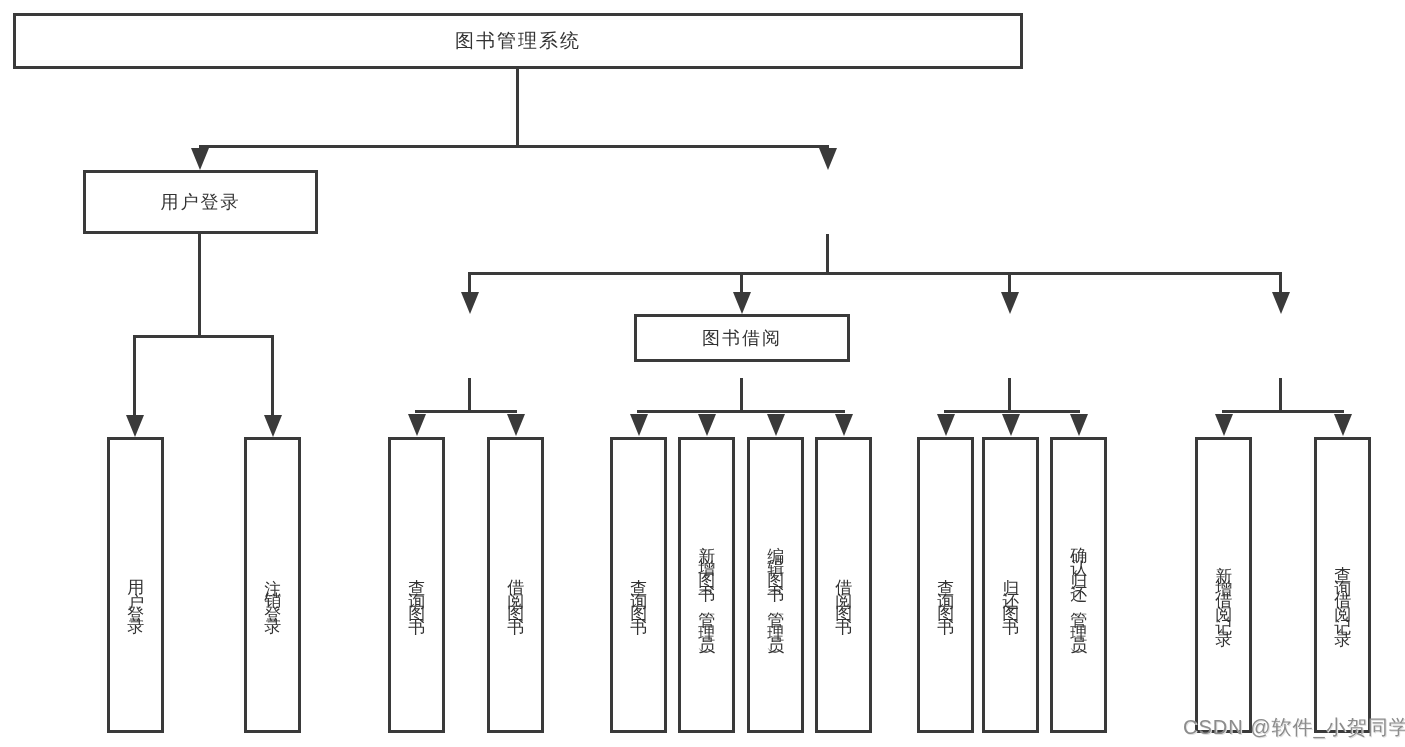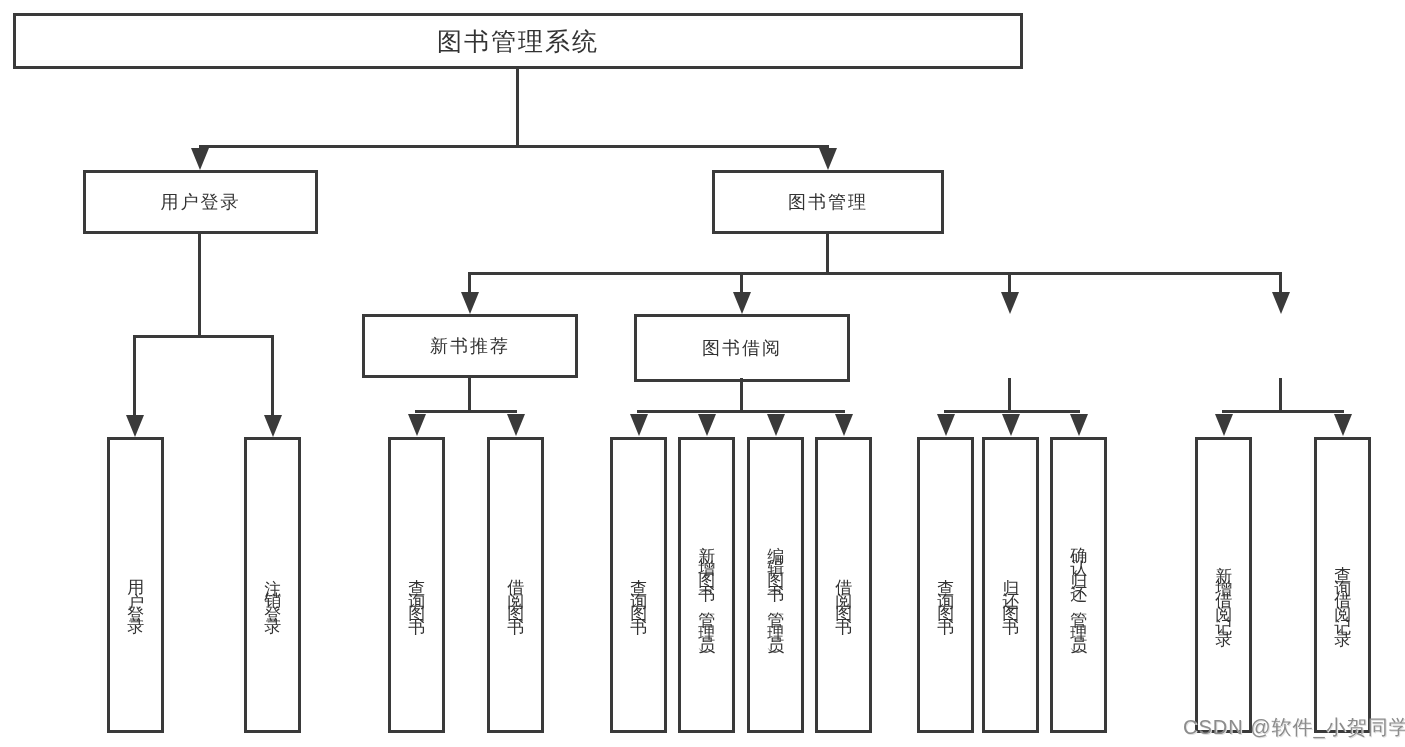--- a/index.html
+++ b/index.html
@@ -7,21 +7,21 @@
     position:relative; width:1405px; height:747px; background:#ffffff;
     font-family:"Liberation Sans", sans-serif; overflow:hidden;
   }
   .box {
     position:absolute; box-sizing:border-box;
     border:3px solid #3a3a3a; background:#ffffff;
     display:flex; align-items:center; justify-content:center;
     color:#333333;
   }
   .box.h span { font-size:18px; letter-spacing:2px; white-space:nowrap; }
-  .box.root span { font-size:25px; }
+  .box.root span { font-size:19px; }
   .box.leaf span {
     writing-mode:vertical-rl; text-orientation:mixed;
     font-size:17px; letter-spacing:13px; line-height:1.25;
     margin-bottom:-13px; white-space:nowrap;
   }
   .vline { position:absolute; width:3px; background:#3a3a3a; }
   .hline { position:absolute; height:3px; background:#3a3a3a; }
   .arrow {
     position:absolute; width:0; height:0;
     border-left:9px solid transparent; border-right:9px solid transparent;
@@ -43,46 +43,40 @@
   </div>
 
   <div class="vline" style="left:516px;top:69px;height:79px"></div>
   <div class="hline" style="left:199px;top:145px;width:630px"></div>
   <div class="arrow" style="left:191px;top:148px"></div>
   <div class="arrow" style="left:819px;top:148px"></div>
 
   <div class="box h" style="left:83px;top:170px;width:235px;height:64px">
     <span>用户登录</span>
   </div>
-  <div class="box h" style="left:712px;top:170px;width:232px;height:64px">
-    <span>图书管理</span>
-  </div>
 
   <div class="vline" style="left:198px;top:234px;height:104px"></div>
   <div class="hline" style="left:133px;top:335px;width:141px"></div>
   <div class="vline" style="left:133px;top:335px;height:82px"></div>
   <div class="vline" style="left:271px;top:335px;height:82px"></div>
   <div class="arrow" style="left:126px;top:415px"></div>
   <div class="arrow" style="left:264px;top:415px"></div>
 
   <div class="vline" style="left:826px;top:234px;height:41px"></div>
   <div class="hline" style="left:470px;top:272px;width:811px"></div>
   <div class="vline" style="left:468px;top:272px;height:22px"></div>
   <div class="vline" style="left:740px;top:272px;height:22px"></div>
   <div class="vline" style="left:1008px;top:272px;height:22px"></div>
   <div class="vline" style="left:1279px;top:272px;height:22px"></div>
   <div class="arrow" style="left:461px;top:292px"></div>
   <div class="arrow" style="left:733px;top:292px"></div>
   <div class="arrow" style="left:1001px;top:292px"></div>
   <div class="arrow" style="left:1272px;top:292px"></div>
 
-  <div class="box h" style="left:362px;top:314px;width:216px;height:64px">
-    <span>新书推荐</span>
-  </div>
-  <div class="box h" style="left:634px;top:314px;width:216px;height:68px">
+  <div class="box h" style="left:634px;top:314px;width:216px;height:48px">
     <span>图书借阅</span>
   </div>
 
   <div class="vline" style="left:468px;top:378px;height:35px"></div>
   <div class="vline" style="left:740px;top:378px;height:35px"></div>
   <div class="vline" style="left:1008px;top:378px;height:35px"></div>
   <div class="vline" style="left:1279px;top:378px;height:35px"></div>
 
   <div class="hline" style="left:415px;top:410px;width:102px"></div>
   <div class="hline" style="left:637px;top:410px;width:208px"></div>

